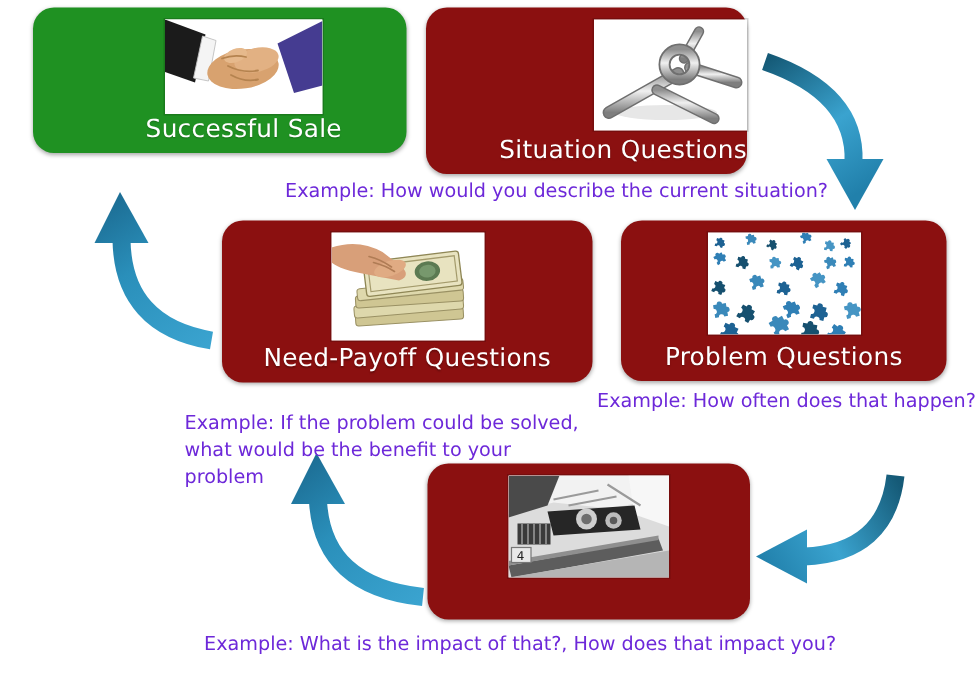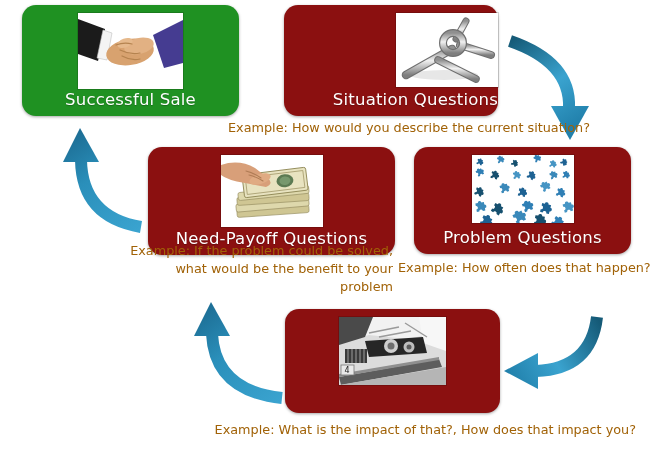--- a/index.html
+++ b/index.html
@@ -8,22 +8,22 @@
   #arrow-layer{position:absolute;left:0;top:0;width:650px;height:455px;z-index:1;}
   .node{position:absolute;z-index:2;border-radius:14px;display:flex;flex-direction:column;
         align-items:center;box-shadow:0 1px 3px rgba(0,0,0,.35);}
   .node-red{background:#8b1010;}
   .node-green{background:#1f9122;}
   .imgwrap{background:#ffffff;margin-top:8px;display:flex;align-items:center;justify-content:center;
            overflow:hidden;box-shadow:0 0 0 1px rgba(0,0,0,.15);}
   .imgwrap svg{display:block;}
   .node-label{color:#ffffff;font-size:16.5px;letter-spacing:.2px;margin-top:auto;margin-bottom:7px;
               white-space:nowrap;text-shadow:0 1px 1px rgba(0,0,0,.25);}
-  .example{position:absolute;z-index:2;color:#a16207;font-size:12.8px;line-height:18px;
-           text-align:right;white-space:nowrap;}
+  .example{position:absolute;z-index:2;color:#6d28d9;font-size:12.8px;line-height:18px;
+           text-align:left;white-space:nowrap;}
   .example.wrap2{white-space:normal;}
 </style>
 </head>
 <body>
 
 <div id="canvas">
 
   <svg id="arrow-layer" viewBox="0 0 650 455">
     <defs>
       <linearGradient id="gA" gradientUnits="userSpaceOnUse" x1="510" y1="41" x2="570" y2="130">
@@ -58,21 +58,21 @@
     <g>
       <path d="M 282 398 Q 215 391 212 334" fill="none" stroke="url(#gC)" stroke-width="12"></path>
       <polygon points="194,336 230,336 211,302" fill="url(#gC)"></polygon>
     </g>
     <g>
       <path d="M 141 227 Q 82 217 81 160" fill="none" stroke="url(#gD)" stroke-width="12"></path>
       <polygon points="63,162 99,162 80,128" fill="url(#gD)"></polygon>
     </g>
   </svg>
 
-  <div class="node node-green" style="left:22px;top:5px;width:217px;height:111px;">
+  <div class="node node-green" style="left:22px;top:5px;width:217px;height:97px;padding-left:32px;">
     <div class="imgwrap" style="width:105px;height:76px;">
       <svg width="105" height="76" viewBox="0 0 105 76">
         <rect width="105" height="76" fill="#ffffff"></rect>
         <path d="M0 6 L27 16 L20 48 L0 41 Z" fill="#1b1b1b"></path>
         <path d="M25 17 L34 20 L29 47 L19 45 Z" fill="#f4f4f4" stroke="#bfbfbf" stroke-width="0.6"></path>
         <path d="M105 7 L75 22 L86 55 L105 50 Z" fill="#453c91"></path>
         <ellipse cx="52" cy="39" rx="24" ry="13" fill="#d8a26f" transform="rotate(-9 52 39)"></ellipse>
         <ellipse cx="61" cy="33" rx="15" ry="8" fill="#e2b183" transform="rotate(-13 61 33)"></ellipse>
         <ellipse cx="47" cy="30" rx="8" ry="4.5" fill="#e6b98c" transform="rotate(-20 47 30)"></ellipse>
         <path d="M42 37 q10 5 20 3 M44 43 q9 5 18 3 M38 32 q8 -3 16 -1" stroke="#b5834f" stroke-width="1.2" fill="none" stroke-linecap="round"></path>
@@ -193,20 +193,20 @@
         <rect x="2" y="48" width="13" height="10" fill="#e9e9e9" stroke="#777777" stroke-width="0.8"></rect>
         <text x="8" y="56" font-size="8" font-family="DejaVu Sans, sans-serif" fill="#222222" text-anchor="middle">4</text>
       </svg>
     </div>
   </div>
 
   <div class="example" style="left:190px;top:119px;width:400px;">Example: How would you describe the current situation?</div>
 
   <div class="example" style="left:398px;top:259px;width:250px;">Example: How often does that happen?</div>
 
-  <div class="example wrap2" style="left:123px;top:242px;width:270px;">
+  <div class="example wrap2" style="left:123px;top:274px;width:270px;">
     <div>Example: If the problem could be solved,</div>
     <div>what would be the benefit to your problem</div>
   </div>
 
   <div class="example" style="left:136px;top:421px;width:500px;">Example: What is the impact of that?, How does that impact you?</div>
 
 </div>
 
 </body></html>

